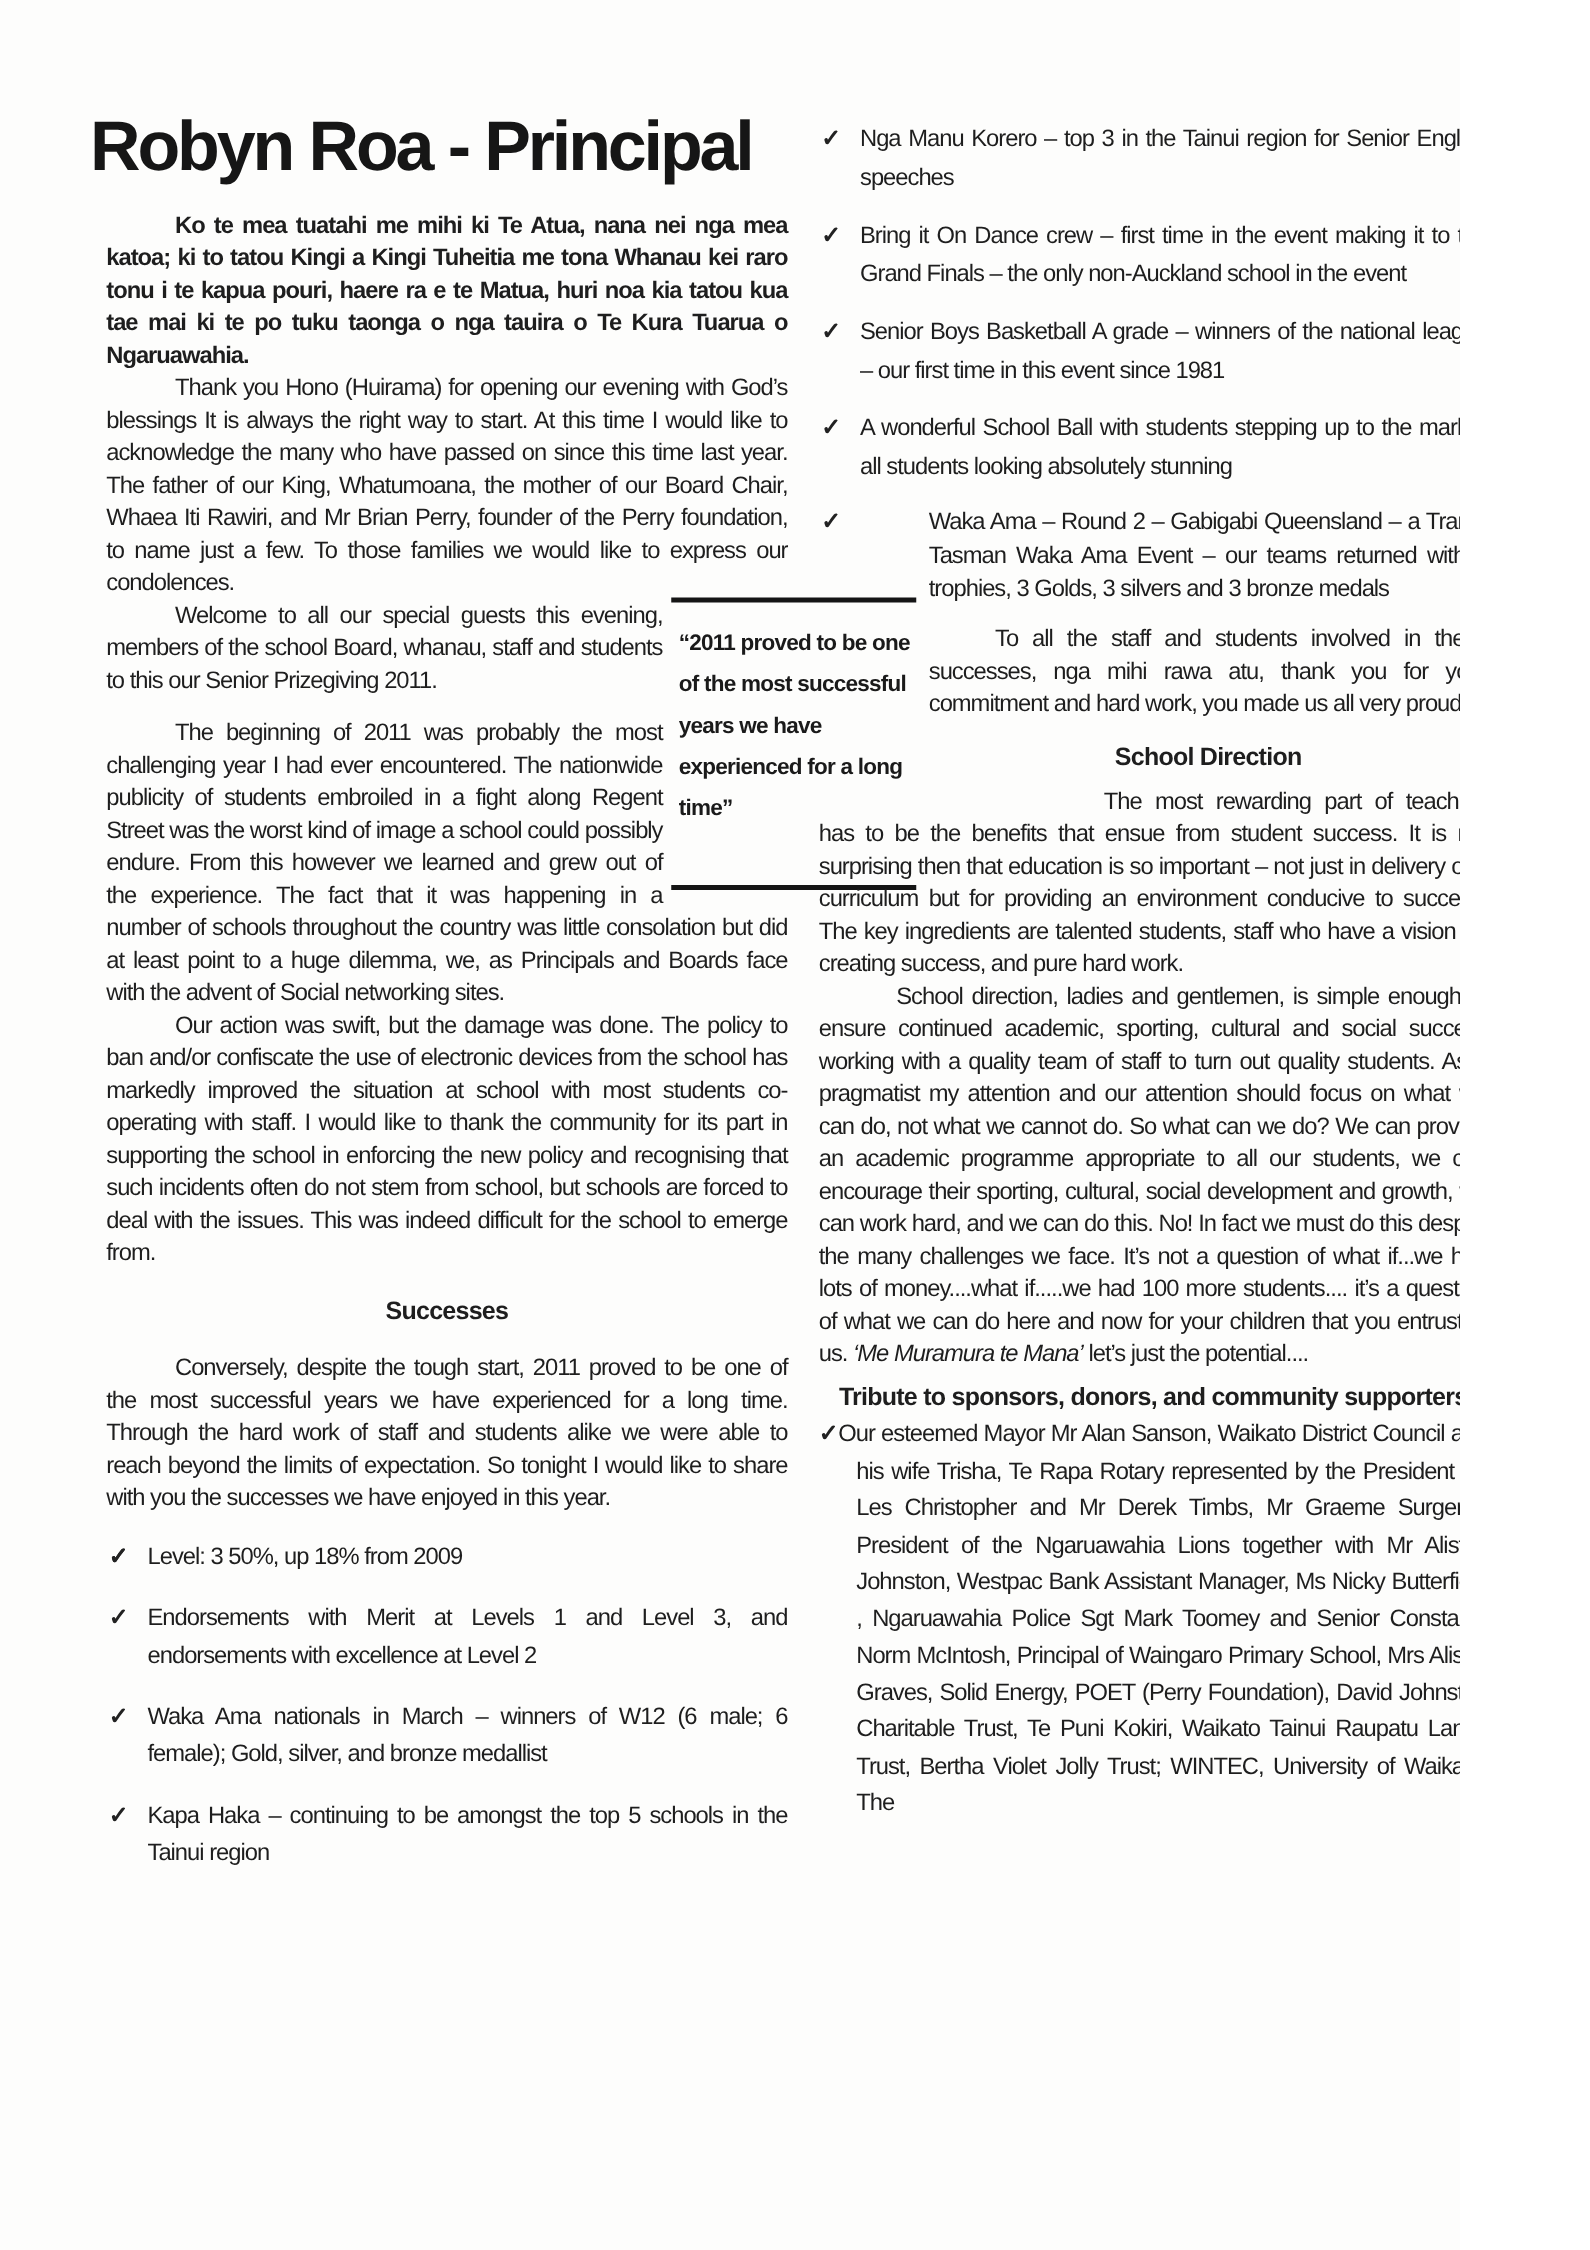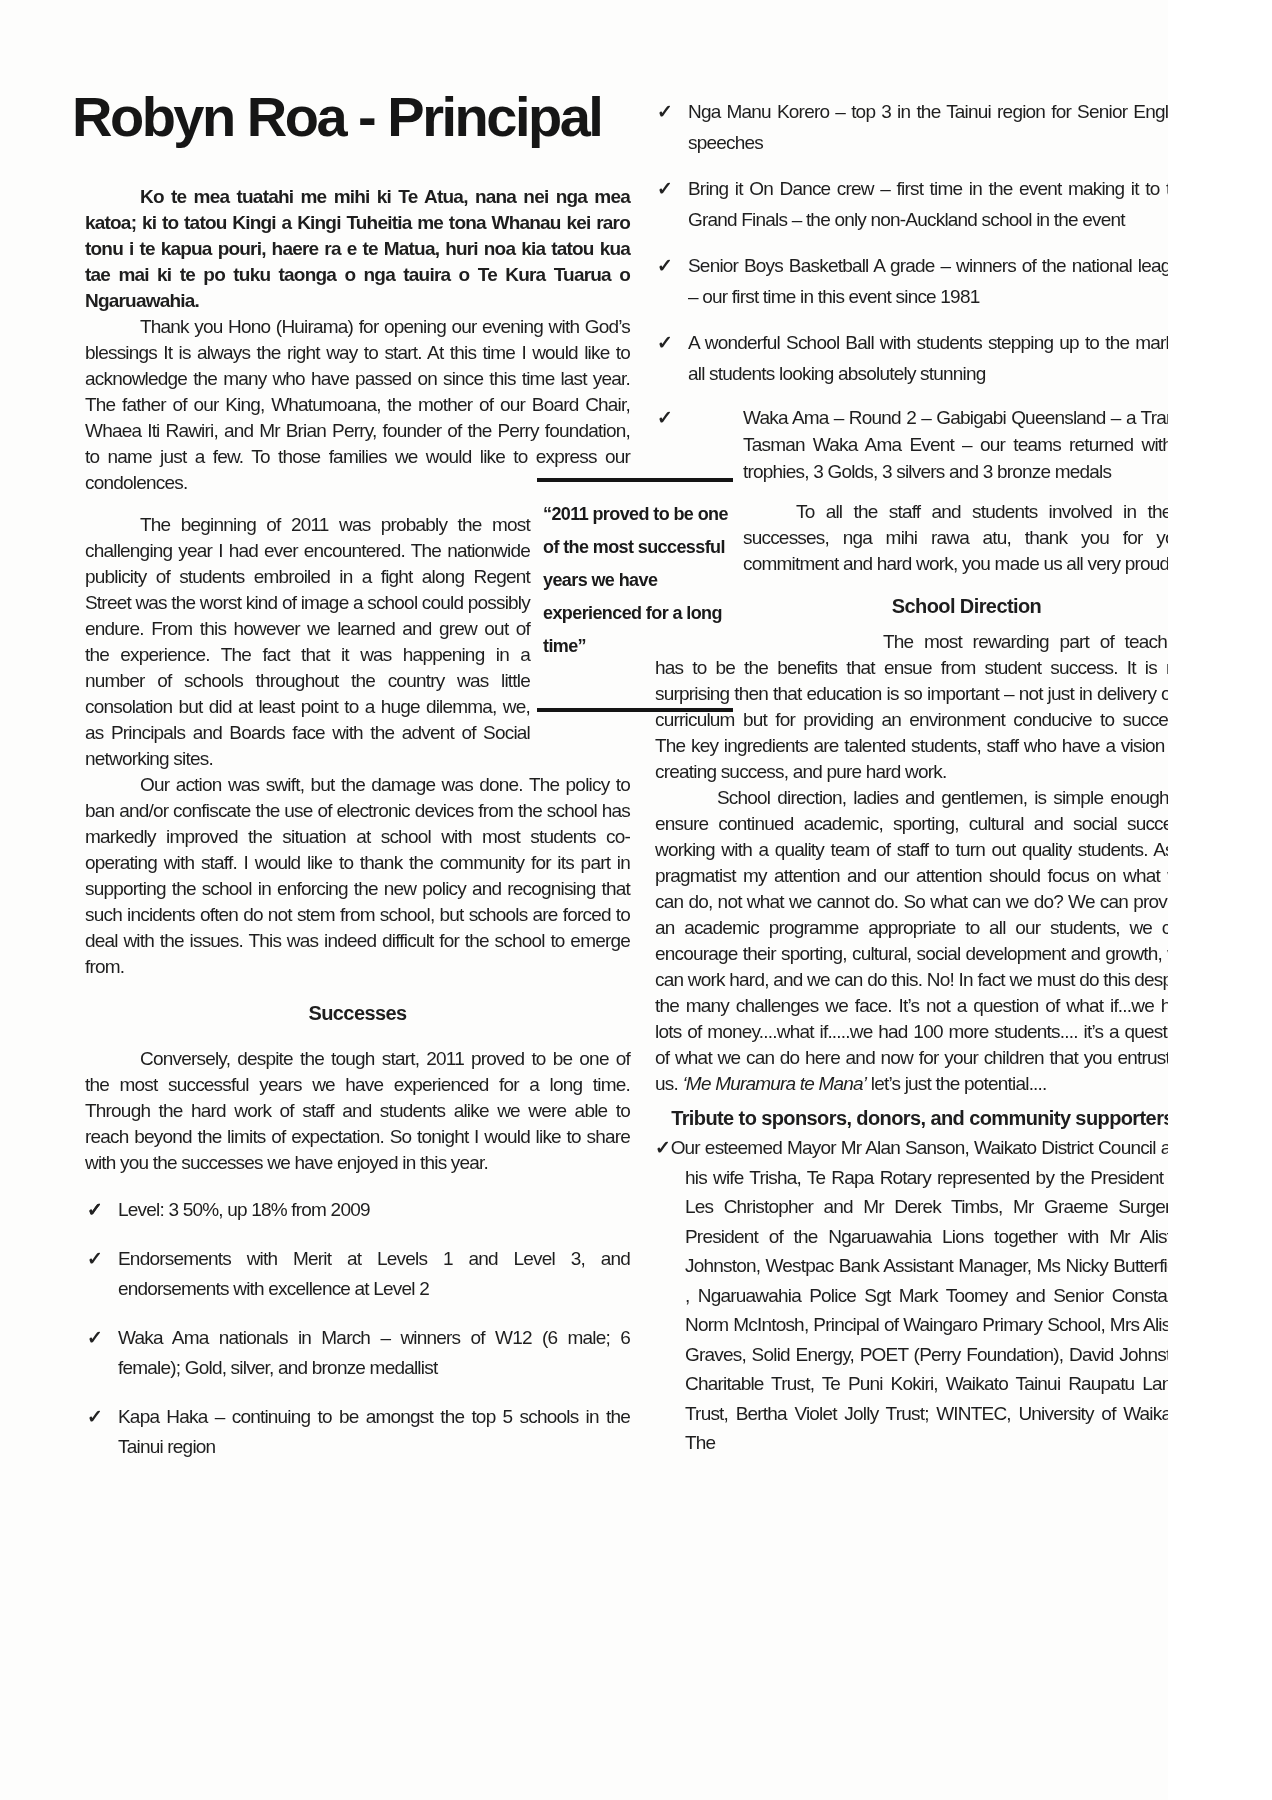--- a/index.html
+++ b/index.html
@@ -8,21 +8,21 @@
     background:#fdfdfc; overflow:hidden;
     font-family:"Liberation Sans", sans-serif;
     color:#1e1e1e;
   }
   .title {
     position:absolute; left:72px; top:84px; margin:0;
     font-size:56px; font-weight:bold; letter-spacing:-2.5px;
     color:#161616; white-space:nowrap;
   }
   .col-left {
-    position:absolute; left:85px; top:184px; width:545px;
+    position:absolute; left:85px; top:168px; width:545px;
     font-size:19px; line-height:26px; letter-spacing:-0.8px;
     text-align:justify;
   }
   .col-right {
     position:absolute; left:655px; top:96px; width:535px;
     font-size:19px; line-height:26px; letter-spacing:-0.8px;
     text-align:justify;
   }
   .para { margin:0; text-indent:55px; }
   .para.bold { font-weight:bold; }
@@ -64,20 +64,21 @@
 <body>
 
 <div class="page">
 
   <h1 class="title">Robyn Roa - Principal</h1>
 
   <div class="col-left">
     <p class="para bold">Ko te mea tuatahi me mihi ki Te Atua, nana nei nga mea katoa; ki to tatou Kingi a Kingi Tuheitia me tona Whanau kei raro tonu i te kapua pouri, haere ra e te Matua, huri noa kia tatou kua tae mai ki te po tuku taonga o nga tauira o Te Kura Tuarua o Ngaruawahia.</p>
     <p class="para">Thank you Hono (Huirama) for opening our evening with God’s blessings It is always the right way to start.  At this time I would like to acknowledge the many who have passed on since this time last year.   The father of our King, Whatumoana, the mother of our Board Chair, Whaea Iti Rawiri, and Mr Brian Perry, founder of the Perry foundation, to name just a few.  To those families we would like to express our condolences.</p>
     <div class="quote-spacer-left"></div>
+    <p class="para">Welcome to all our special guests this evening, members of the school Board, whanau, staff and students to this our Senior Prizegiving 2011.</p>
     <p class="para gap-top">The beginning of 2011 was probably the most challenging year I had ever encountered. The nationwide publicity of students embroiled in a fight along Regent Street was the worst kind of image a school could possibly endure.  From this however we learned and grew out of the experience.  The fact that it was happening in a number of schools throughout the country was little consolation but did at least point to a huge dilemma, we, as Principals and Boards face with the advent of Social networking sites.</p>
     <p class="para">Our action was swift, but the damage was done.  The policy to ban and/or confiscate the use of electronic devices from the school has markedly improved the situation at school with most students co-operating with staff.  I would like to thank the community for its part in supporting the school in enforcing the new policy and recognising that such incidents often do not stem from school, but schools are forced to deal with the issues.  This was indeed difficult for the school to emerge from.</p>
     <h2 class="subhead">Successes</h2>
     <p class="para">Conversely, despite the tough start, 2011 proved to be one of the most successful years we have experienced for a long time.  Through the hard work of staff and students alike we were able to reach beyond the limits of expectation. So tonight I would like to share with you the successes we have enjoyed in this year.</p>
 
     <div class="bullets">
       <div class="bullet">
         <span class="check">✓</span>
       </div>
       <div class="bullet">

